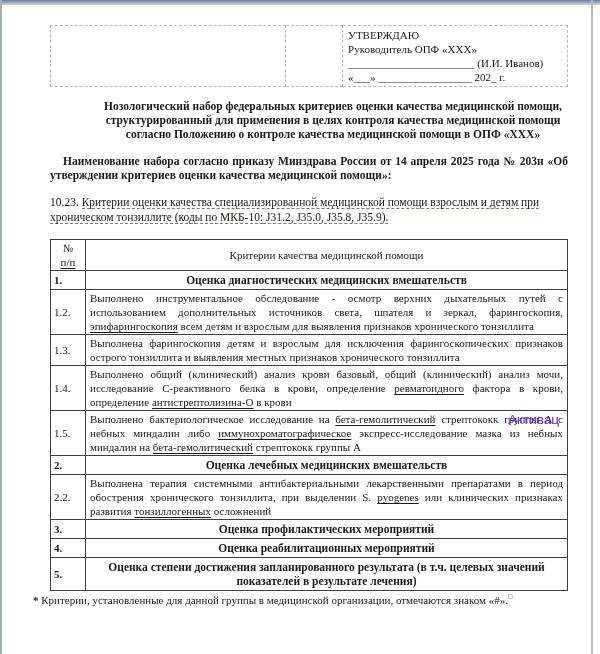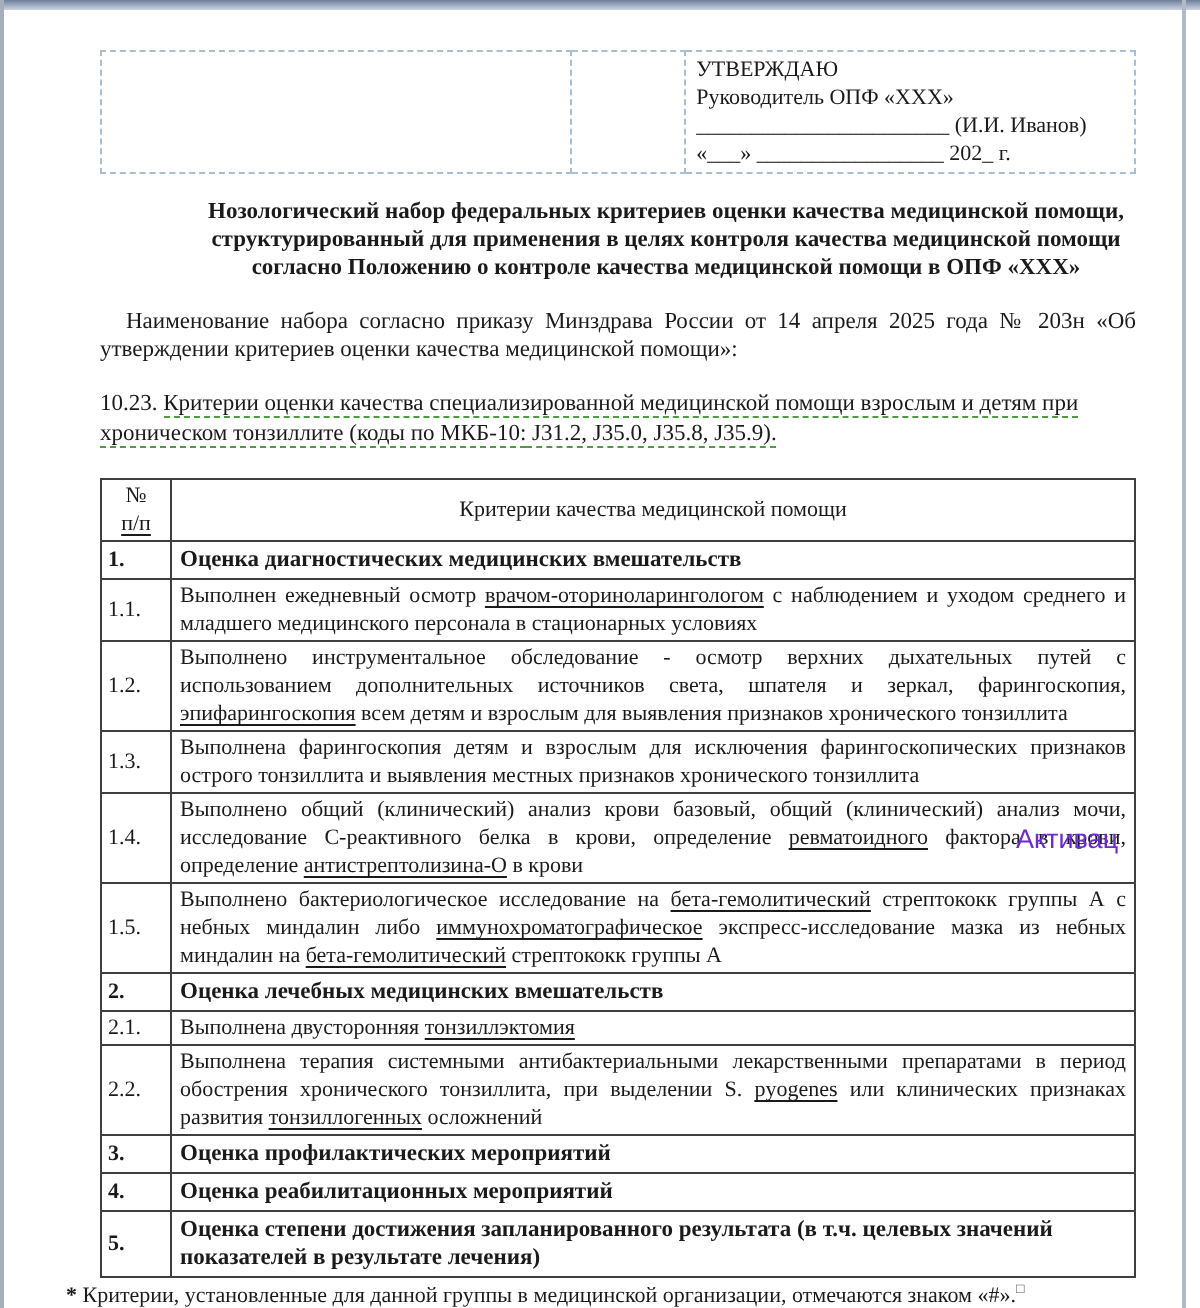--- a/index.html
+++ b/index.html
@@ -10,32 +10,32 @@
   .edge-l{position:absolute;top:0;left:0;width:2px;bottom:0;background:#a6aebc;}
   .edge-r{position:absolute;top:0;left:591px;width:2px;bottom:0;background:#b2bac8;}
   .content{position:absolute;left:50px;top:25px;width:518px;}
 
   table.approval{width:100%;border-collapse:collapse;table-layout:fixed;}
   table.approval td{border:1px dashed #a9bdd3;vertical-align:top;
                     font-size:11px;line-height:14px;padding:2px 5px;}
   .approval .line{display:block;white-space:nowrap;overflow:hidden;}
 
   .title{margin-top:12px;text-align:center;font-weight:bold;font-size:11.5px;line-height:14px;margin-left:48px;}
-  .intro{margin-top:13px;font-size:11.5px;line-height:14px;text-align:justify;text-indent:13px;}
+  .intro{margin-top:13px;font-size:11.5px;line-height:14px;text-align:justify;text-indent:13px;font-weight:bold;}
   .setref{margin-top:13px;font-size:11.5px;line-height:15px;}
 
   table.crit{margin-top:14px;width:100%;border-collapse:collapse;}
   table.crit th, table.crit td{border:1px solid #3f3f3f;}
   table.crit th{font-weight:normal;font-size:11px;line-height:14px;text-align:center;
                 vertical-align:middle;padding:1px 2px;}
   td.num{width:28px;font-size:11px;line-height:14px;text-align:left;
          vertical-align:middle;padding:1px 3px;}
   td.crit-cell{font-size:11px;line-height:14px;text-align:justify;
                vertical-align:middle;padding:1px 4px;}
-  tr.section td.crit-cell{font-weight:bold;font-size:11.5px;text-align:left;padding:2px 4px;}
+  tr.section td.crit-cell{font-weight:bold;font-size:11.5px;text-align:center;padding:2px 4px;}
   tr.section td.num{font-weight:bold;}
 
   .sp{text-decoration-line:underline;text-decoration-style:wavy;
       text-decoration-color:#c94f3d;text-decoration-thickness:1px;text-underline-offset:2px;text-decoration:underline;}
   .gr{border-bottom:1px dashed #4f9a43;text-align:right;}
   .ulgr{border-bottom:1px dashed #4f9a43;}
   .b{font-weight:bold;}
   .supbox{font-size:7px;vertical-align:super;line-height:0;color:#555;}
 
   .footnote{margin-left:-17px;margin-top:3px;font-size:11px;line-height:13px;}
@@ -89,46 +89,38 @@
           </th>
           <th>Критерии качества медицинской помощи</th>
         </tr>
       </thead>
       <tbody>
           <tr class="section">
             <td class="num">1.</td>
             <td class="crit-cell"><span>Оценка диагностических медицинских вмешательств</span></td>
           </tr>
           <tr>
-            <td class="num">1.1.</td>
-            <td class="crit-cell"><span>Выполнен ежедневный осмотр </span><span class="sp">врачом-оториноларингологом</span><span> с наблюдением и уходом среднего и младшего медицинского персонала в стационарных условиях</span></td>
-          </tr>
-          <tr>
             <td class="num">1.2.</td>
             <td class="crit-cell"><span>Выполнено инструментальное обследование - осмотр верхних дыхательных путей с использованием дополнительных источников света, шпателя и зеркал, фарингоскопия, </span><span class="sp">эпифарингоскопия</span><span> всем детям и взрослым для выявления признаков хронического тонзиллита</span></td>
           </tr>
           <tr>
             <td class="num">1.3.</td>
             <td class="crit-cell"><span>Выполнена фарингоскопия детям и взрослым для исключения фарингоскопических признаков острого тонзиллита и выявления местных признаков хронического тонзиллита</span></td>
           </tr>
           <tr>
             <td class="num">1.4.</td>
             <td class="crit-cell"><span>Выполнено общий (клинический) анализ крови базовый, общий (клинический) анализ мочи, исследование С-реактивного белка в крови, определение </span><span class="sp">ревматоидного</span><span> фактора в крови, определение </span><span class="sp">антистрептолизина-О</span><span> в крови</span></td>
           </tr>
           <tr>
             <td class="num">1.5.</td>
             <td class="crit-cell"><span>Выполнено бактериологическое исследование на </span><span class="sp">бета-гемолитический</span><span> стрептококк группы А с небных миндалин либо </span><span class="sp">иммунохроматографическое</span><span> экспресс-исследование мазка из небных миндалин на </span><span class="sp">бета-гемолитический</span><span> стрептококк группы А</span></td>
           </tr>
           <tr class="section">
             <td class="num">2.</td>
             <td class="crit-cell"><span>Оценка лечебных медицинских вмешательств</span></td>
-          </tr>
-          <tr>
-            <td class="num">2.1.</td>
-            <td class="crit-cell"><span>Выполнена двусторонняя </span><span class="sp">тонзиллэктомия</span></td>
           </tr>
           <tr>
             <td class="num">2.2.</td>
             <td class="crit-cell"><span>Выполнена терапия системными антибактериальными лекарственными препаратами в период обострения хронического тонзиллита, при выделении S. </span><span class="sp">pyogenes</span><span> или клинических признаках развития </span><span class="sp">тонзиллогенных</span><span> осложнений</span></td>
           </tr>
           <tr class="section">
             <td class="num">3.</td>
             <td class="crit-cell"><span>Оценка профилактических мероприятий</span></td>
           </tr>
           <tr class="section">

